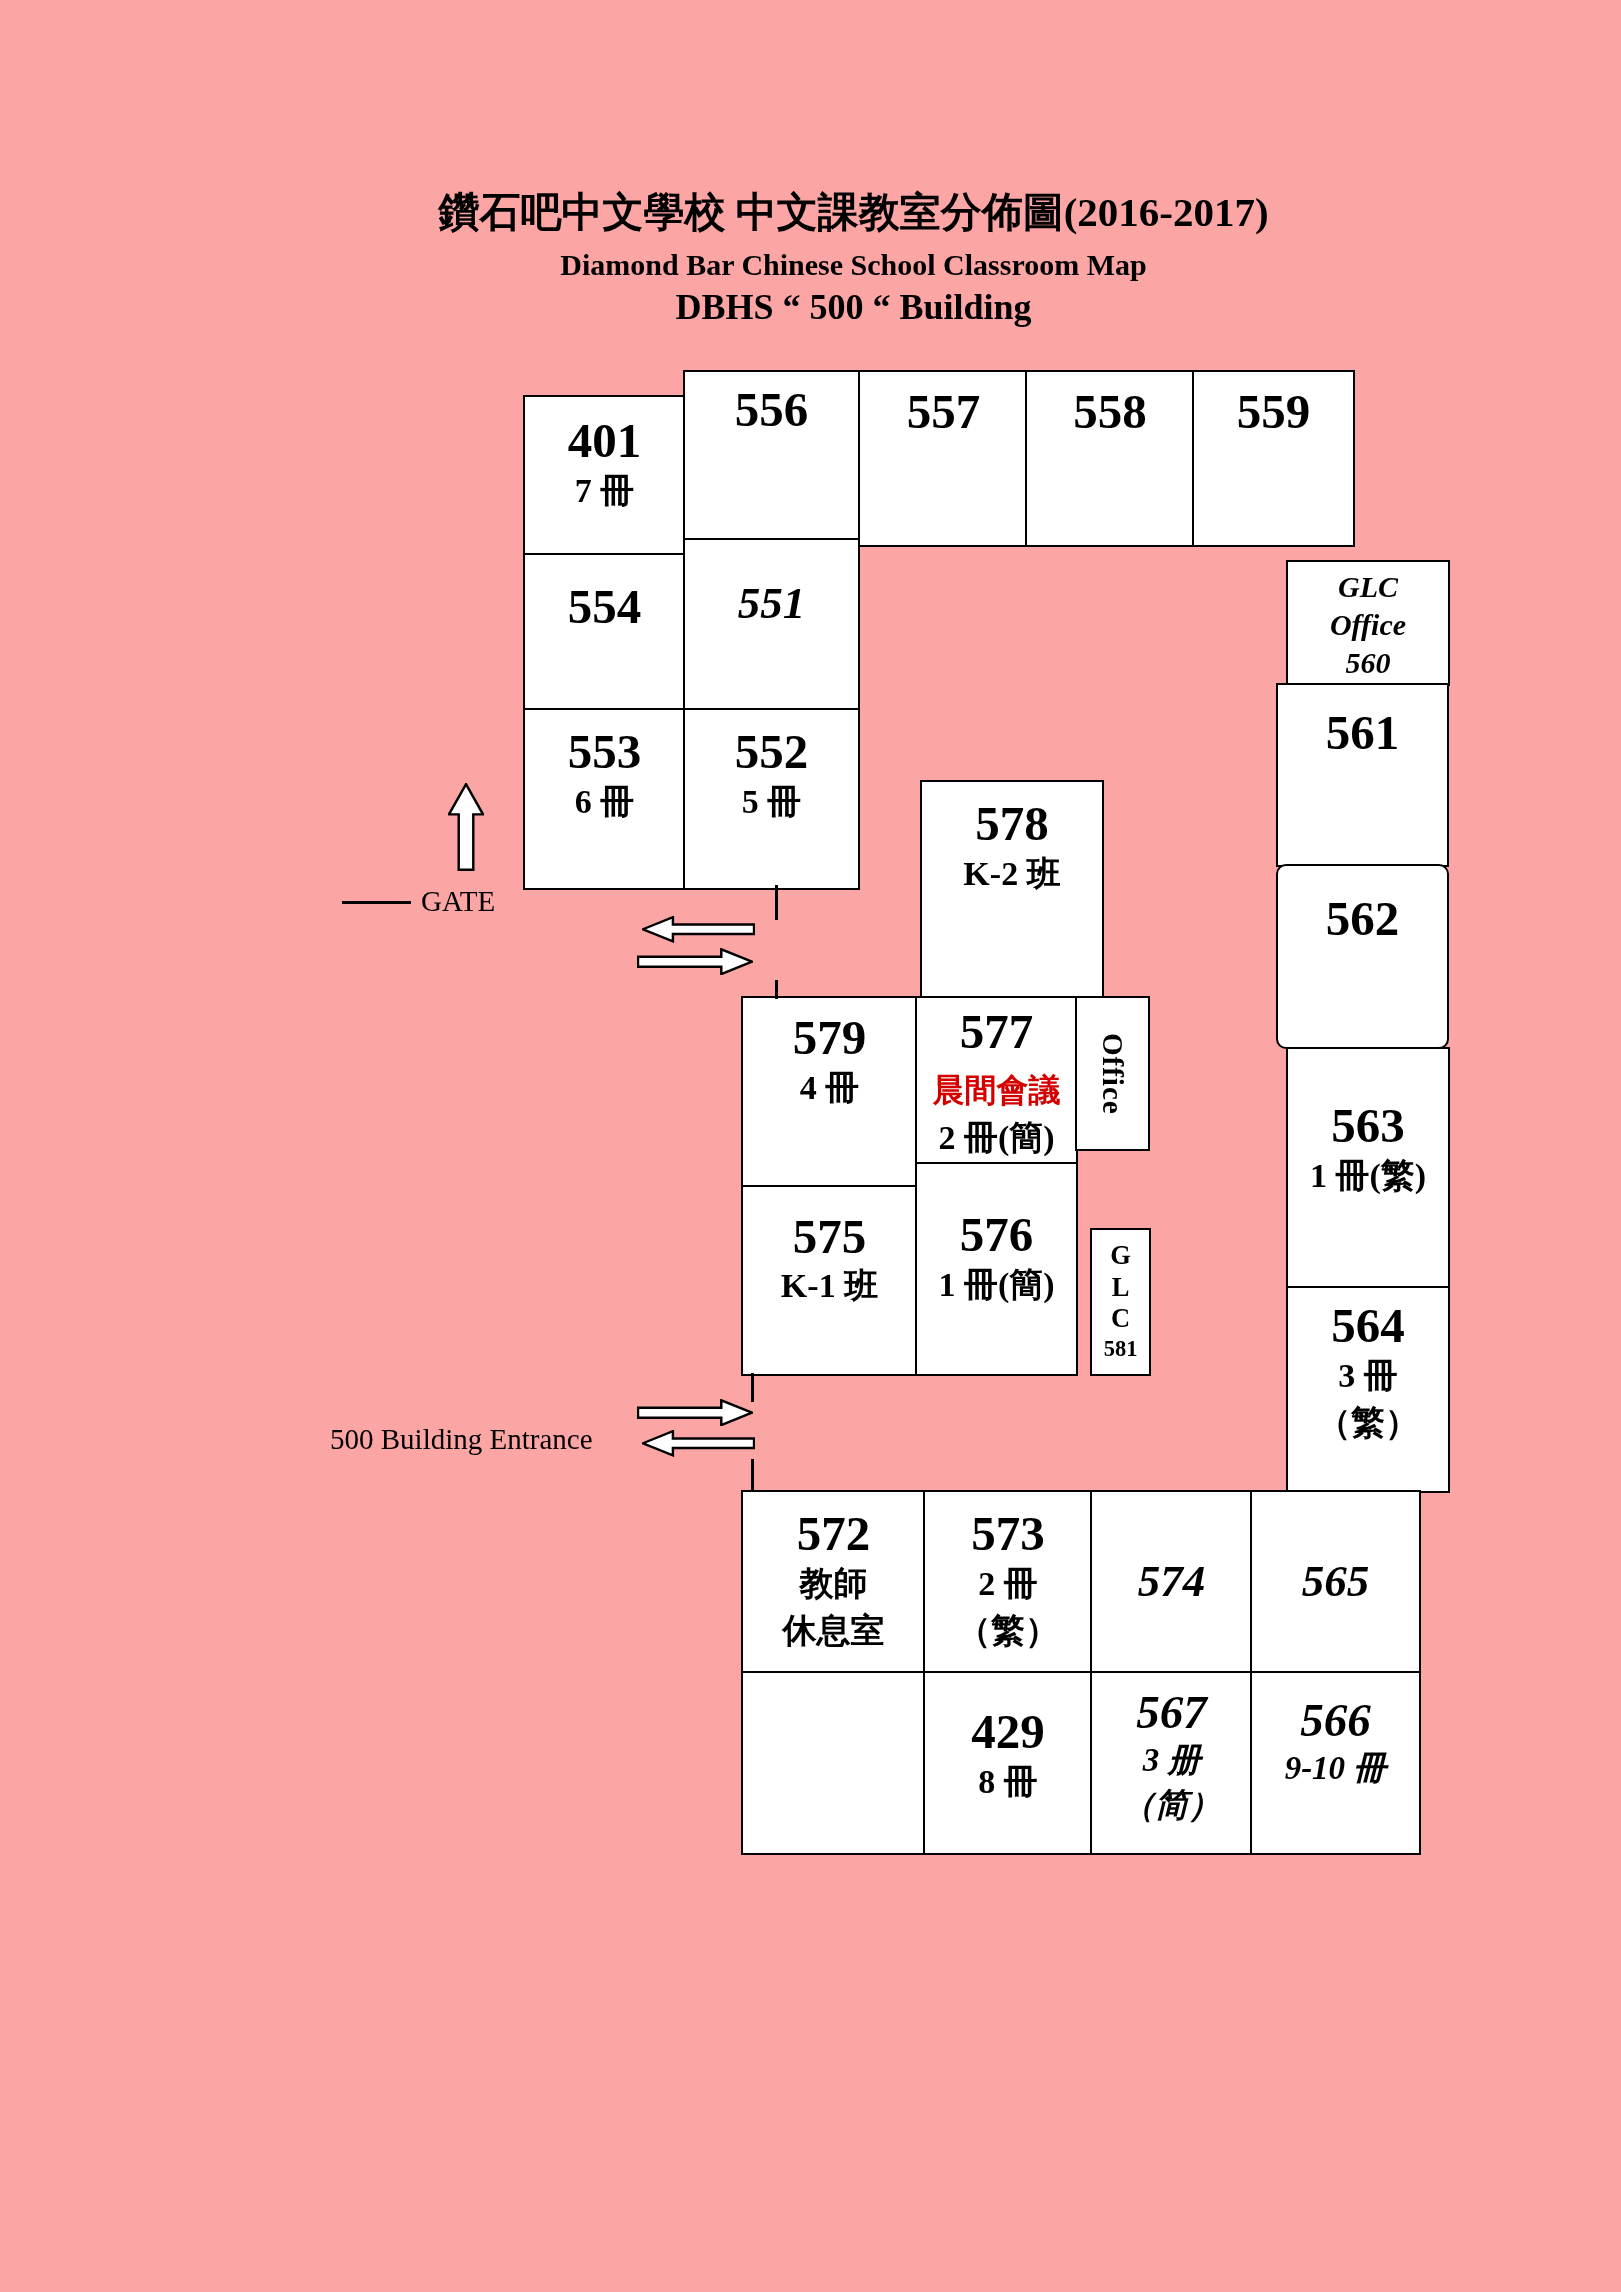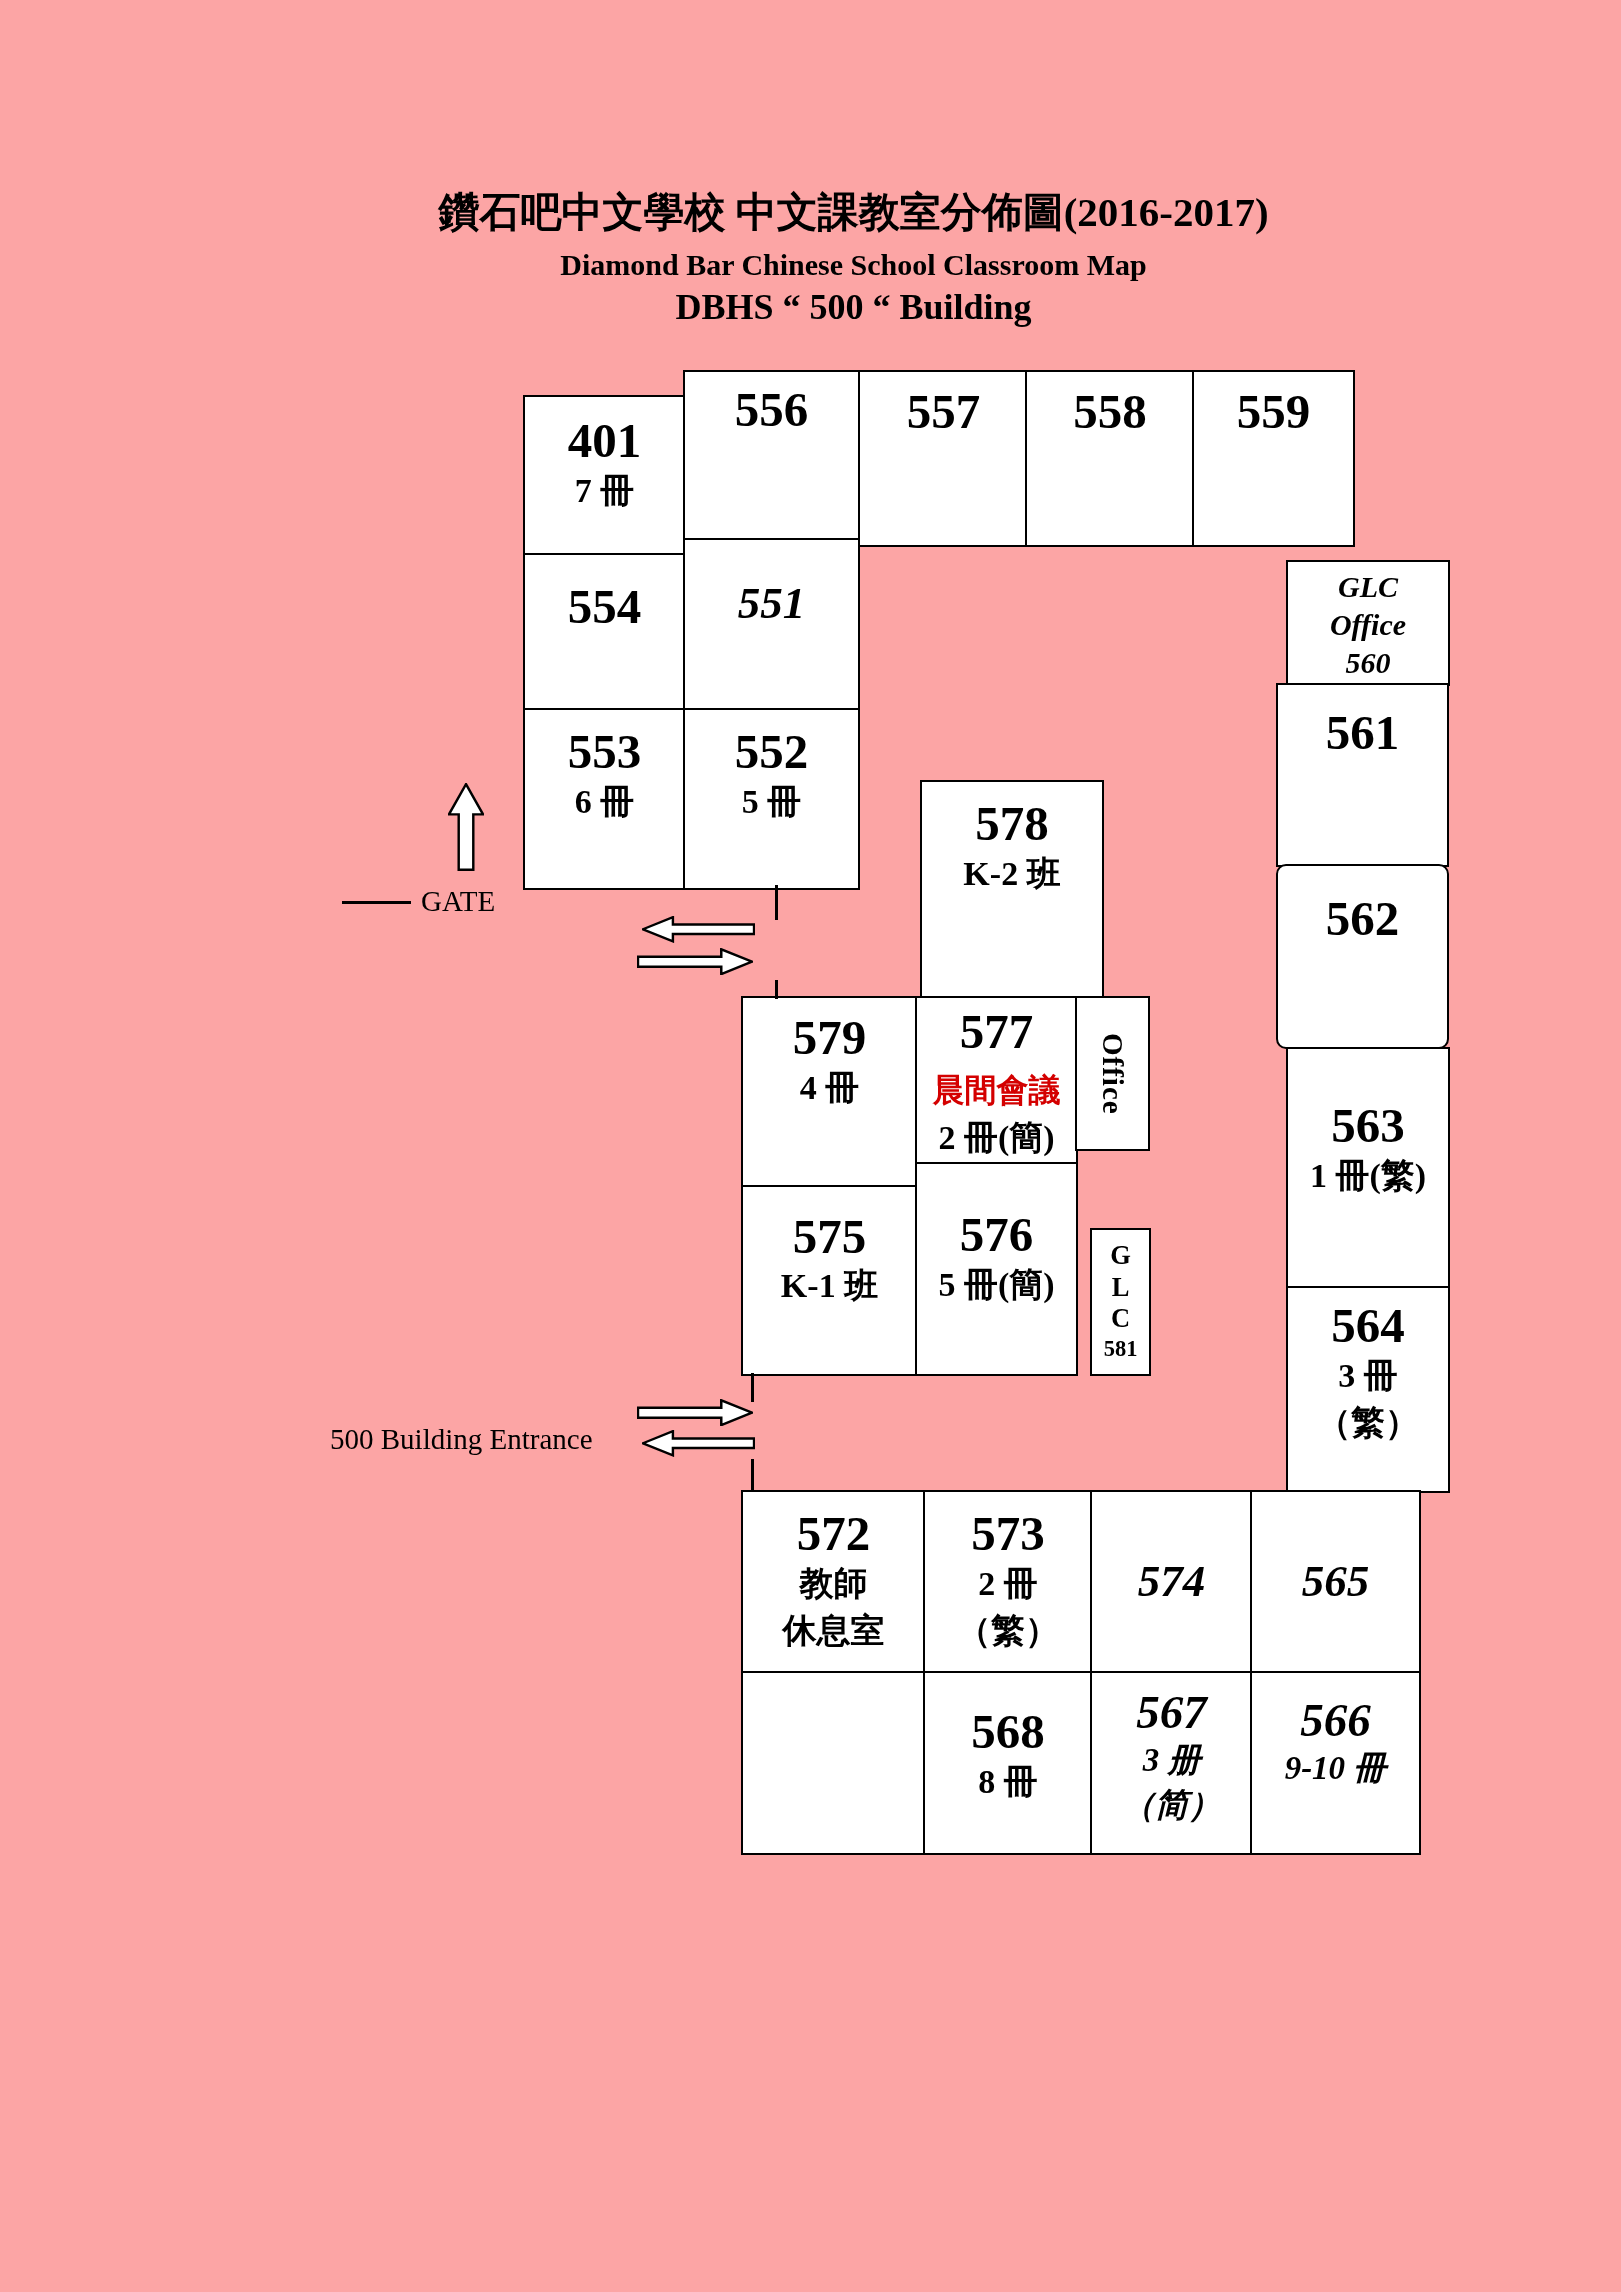--- a/index.html
+++ b/index.html
@@ -156,21 +156,21 @@
   </div>
   <div class="room pos-office center-v">
     <div class="office-text">Office</div>
   </div>
   <div class="room pos-575">
     <div class="num">575</div>
     <div class="sub">K-1 班</div>
   </div>
   <div class="room pos-576">
     <div class="num">576</div>
-    <div class="sub">5 冊(簡)</div>
+    <div class="sub">1 冊(簡)</div>
   </div>
   <div class="room pos-581">
     <div class="tiny">G</div>
     <div class="tiny">L</div>
     <div class="tiny">C</div>
     <div class="tiny-sm">581</div>
   </div>
 
   <div class="room pos-572">
     <div class="num">572</div>
@@ -186,21 +186,21 @@
     <div class="num-it">574</div>
   </div>
   <div class="room pos-565 center-v">
     <div class="num-it">565</div>
   </div>
   <div class="room pos-glcsw">
     <div class="git2"></div>
     <div class="git2"></div>
   </div>
   <div class="room pos-568">
-    <div class="num">568</div>
+    <div class="num">429</div>
     <div class="sub">8 冊</div>
   </div>
   <div class="room pos-567">
     <div class="num-bi">567</div>
     <div class="sub-bi">3 册</div>
     <div class="sub-bi">（简）</div>
   </div>
   <div class="room pos-566">
     <div class="num-bi">566</div>
     <div class="sub-bi">9-10 冊</div>

